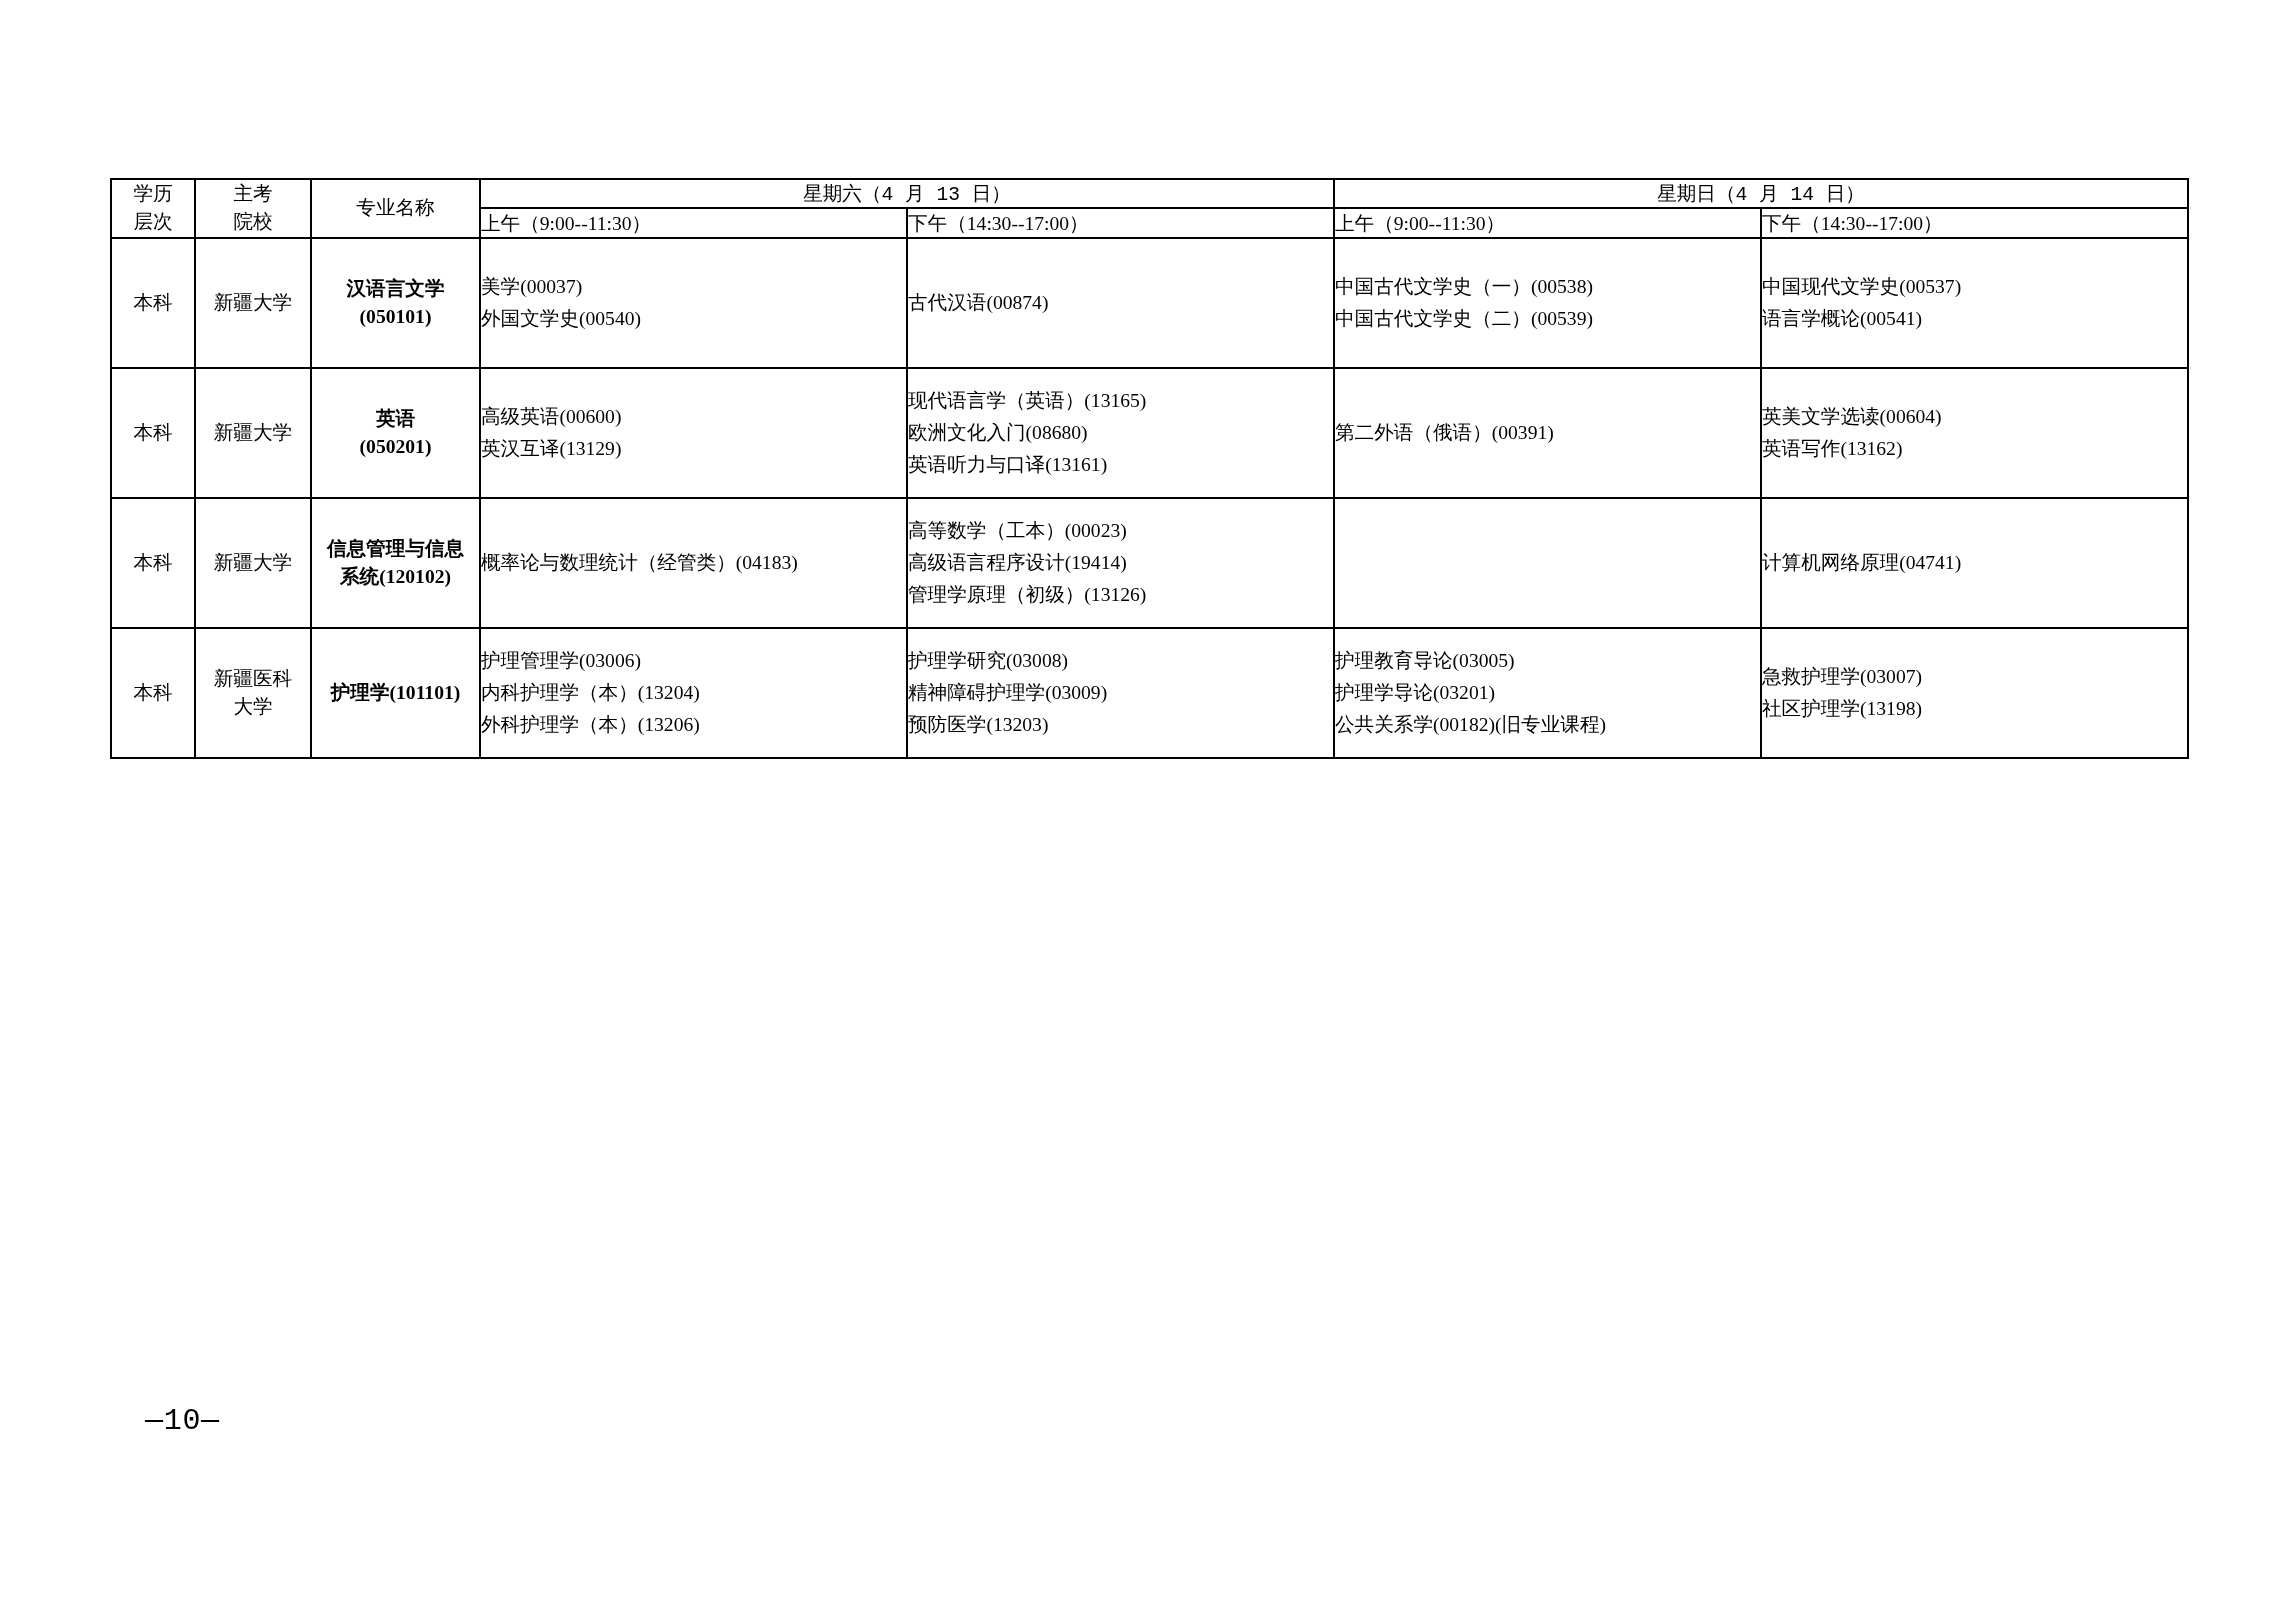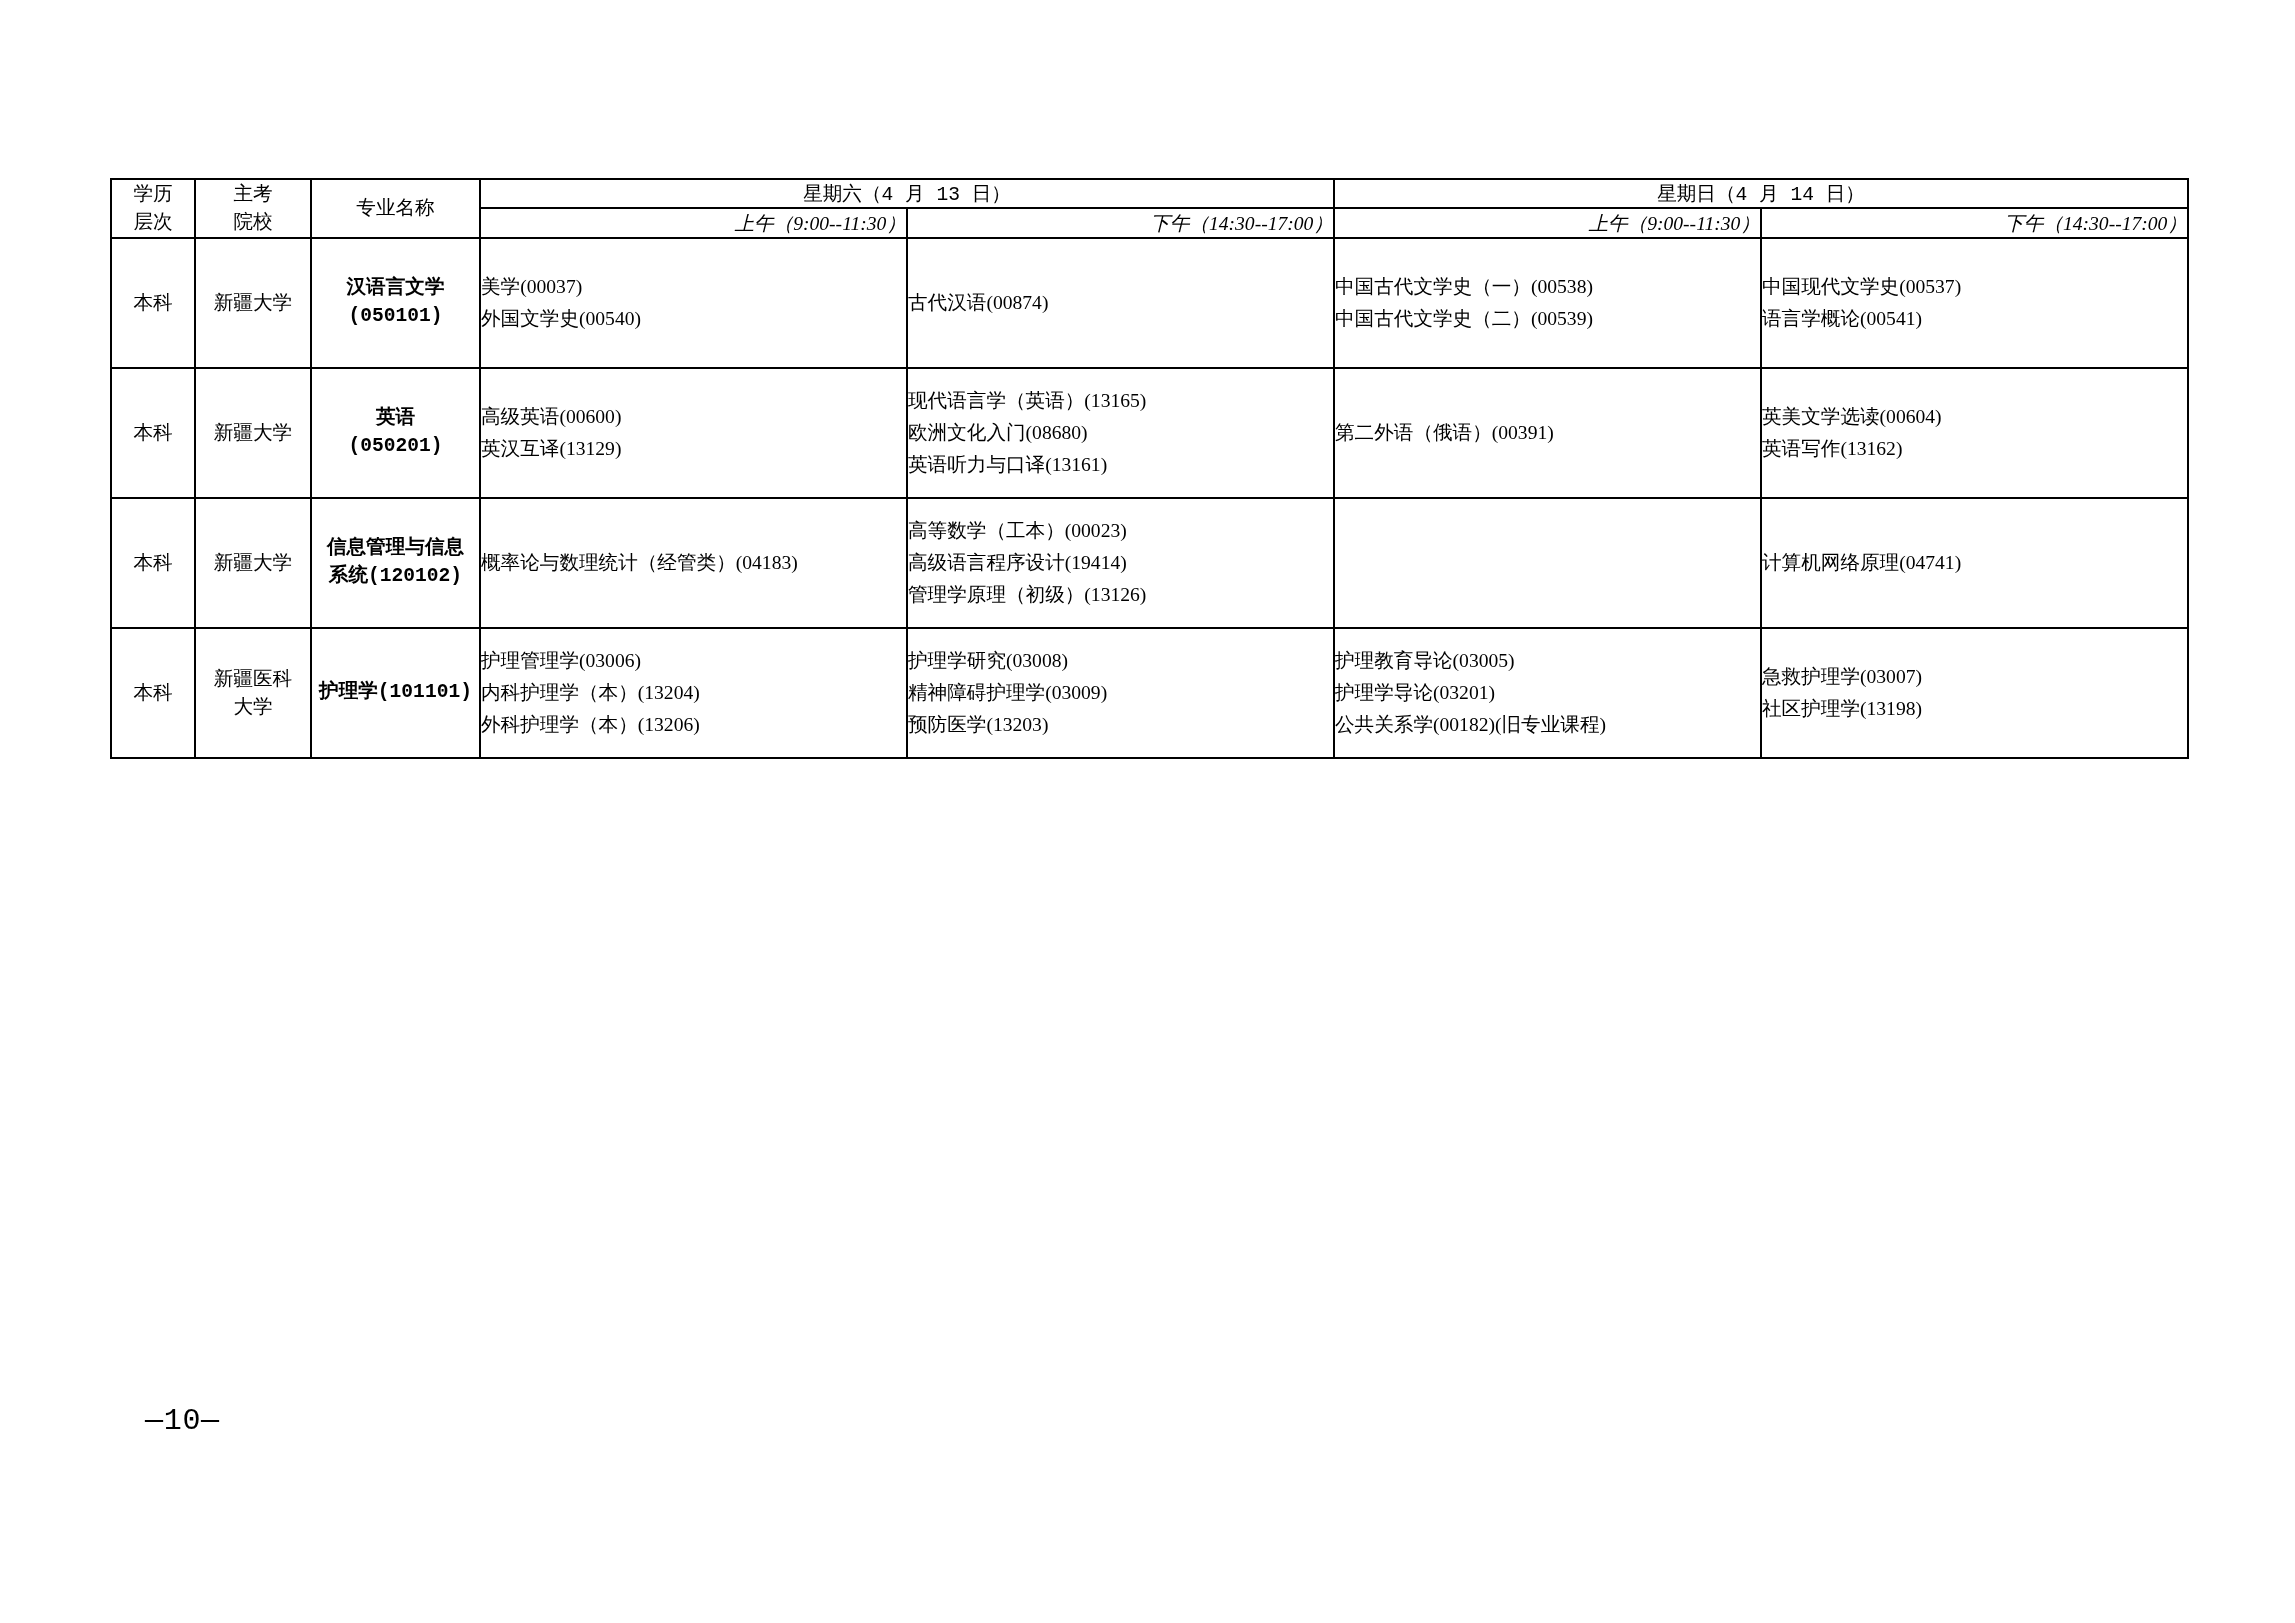--- a/index.html
+++ b/index.html
@@ -51,35 +51,33 @@
     padding: 5.2px 2.6px;
   }
   .hdr-day {
     text-align: center;
     font-weight: bold;
     font-size: 21px;
     padding: 7.9px 0 6.5px 0;
     font-family: Liberation Mono, monospace;
   }
   .hdr-slot {
-    text-align: right;
+    text-align: left;
     font-weight: bold;
     font-size: 20px;
     padding: 7.9px 0 7.9px 0;
-    font-style: italic;
   }
   .cell-center {
     text-align: center;
     font-size: 20px;
     line-height: 1.4;
     padding: 6.5px 2.6px;
   }
   .cell-center.bold {
     font-weight: bold;
-    font-family: Liberation Mono, monospace;
   }
   .cell-courses {
     text-align: left;
     font-size: 19.6px;
     line-height: 1.62;
     padding: 9.2px 6.5px 9.2px 9.2px;
   }
   .cell-courses .line {
     white-space: nowrap;
   }

